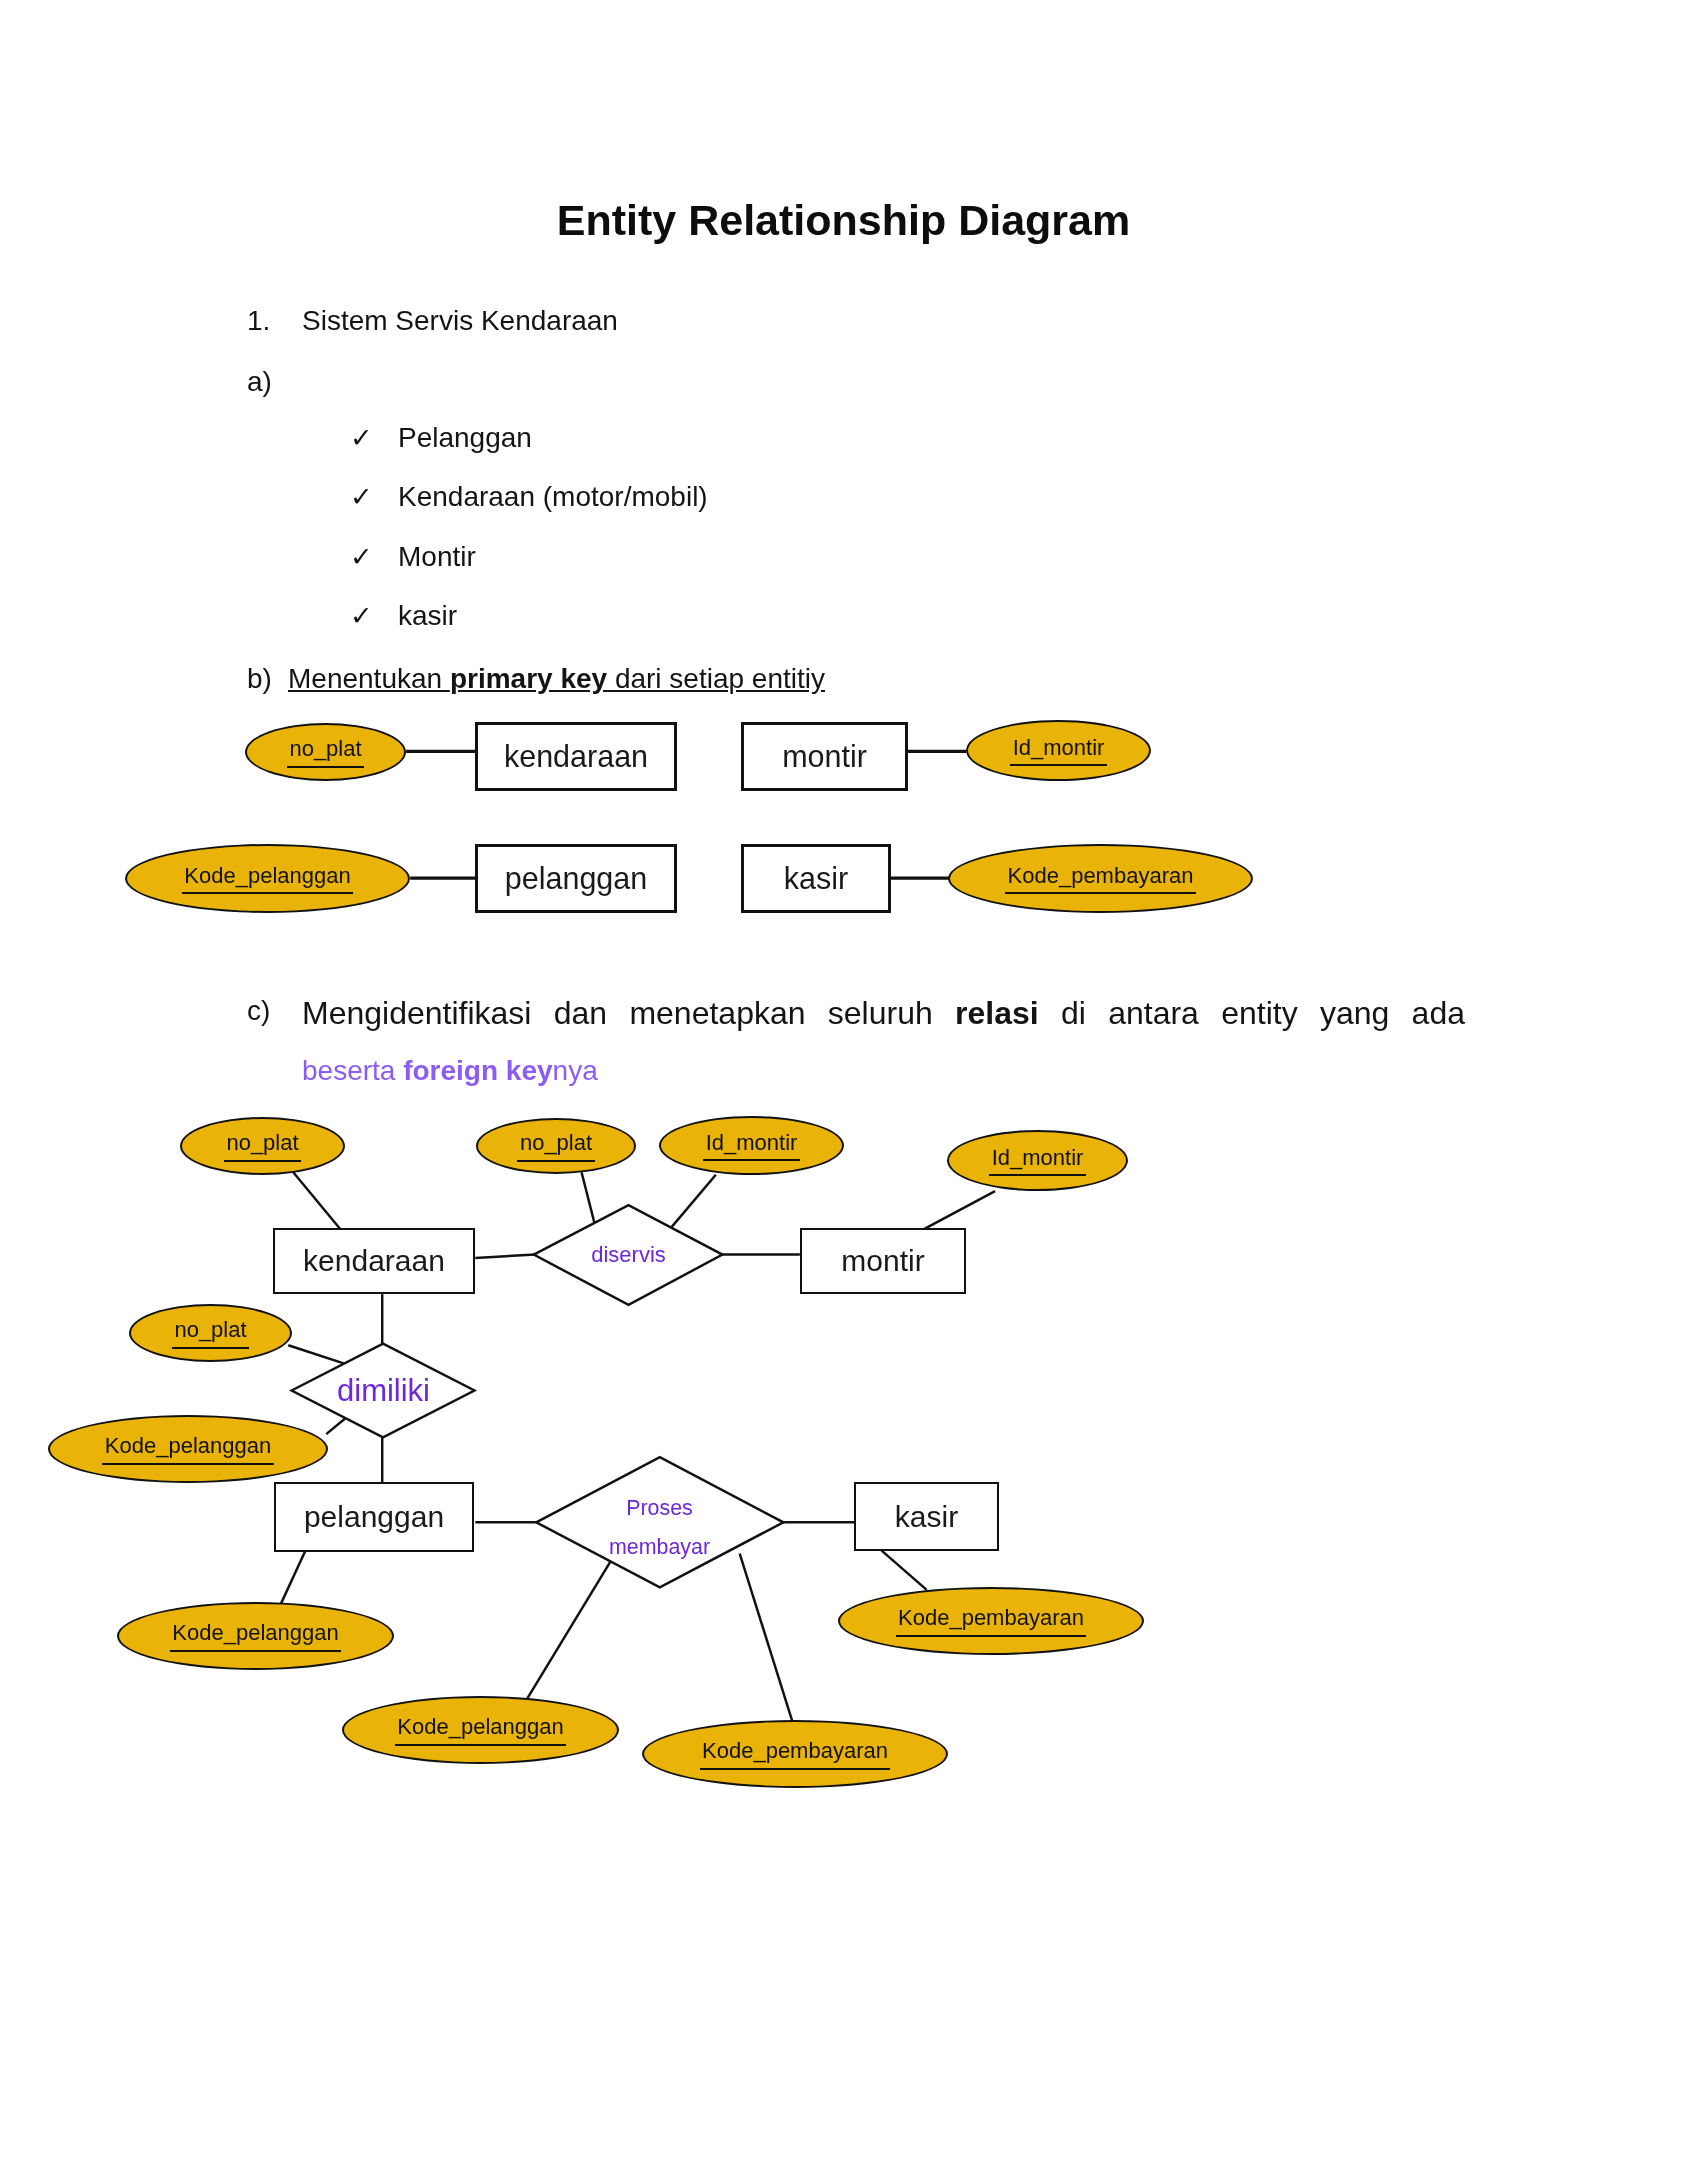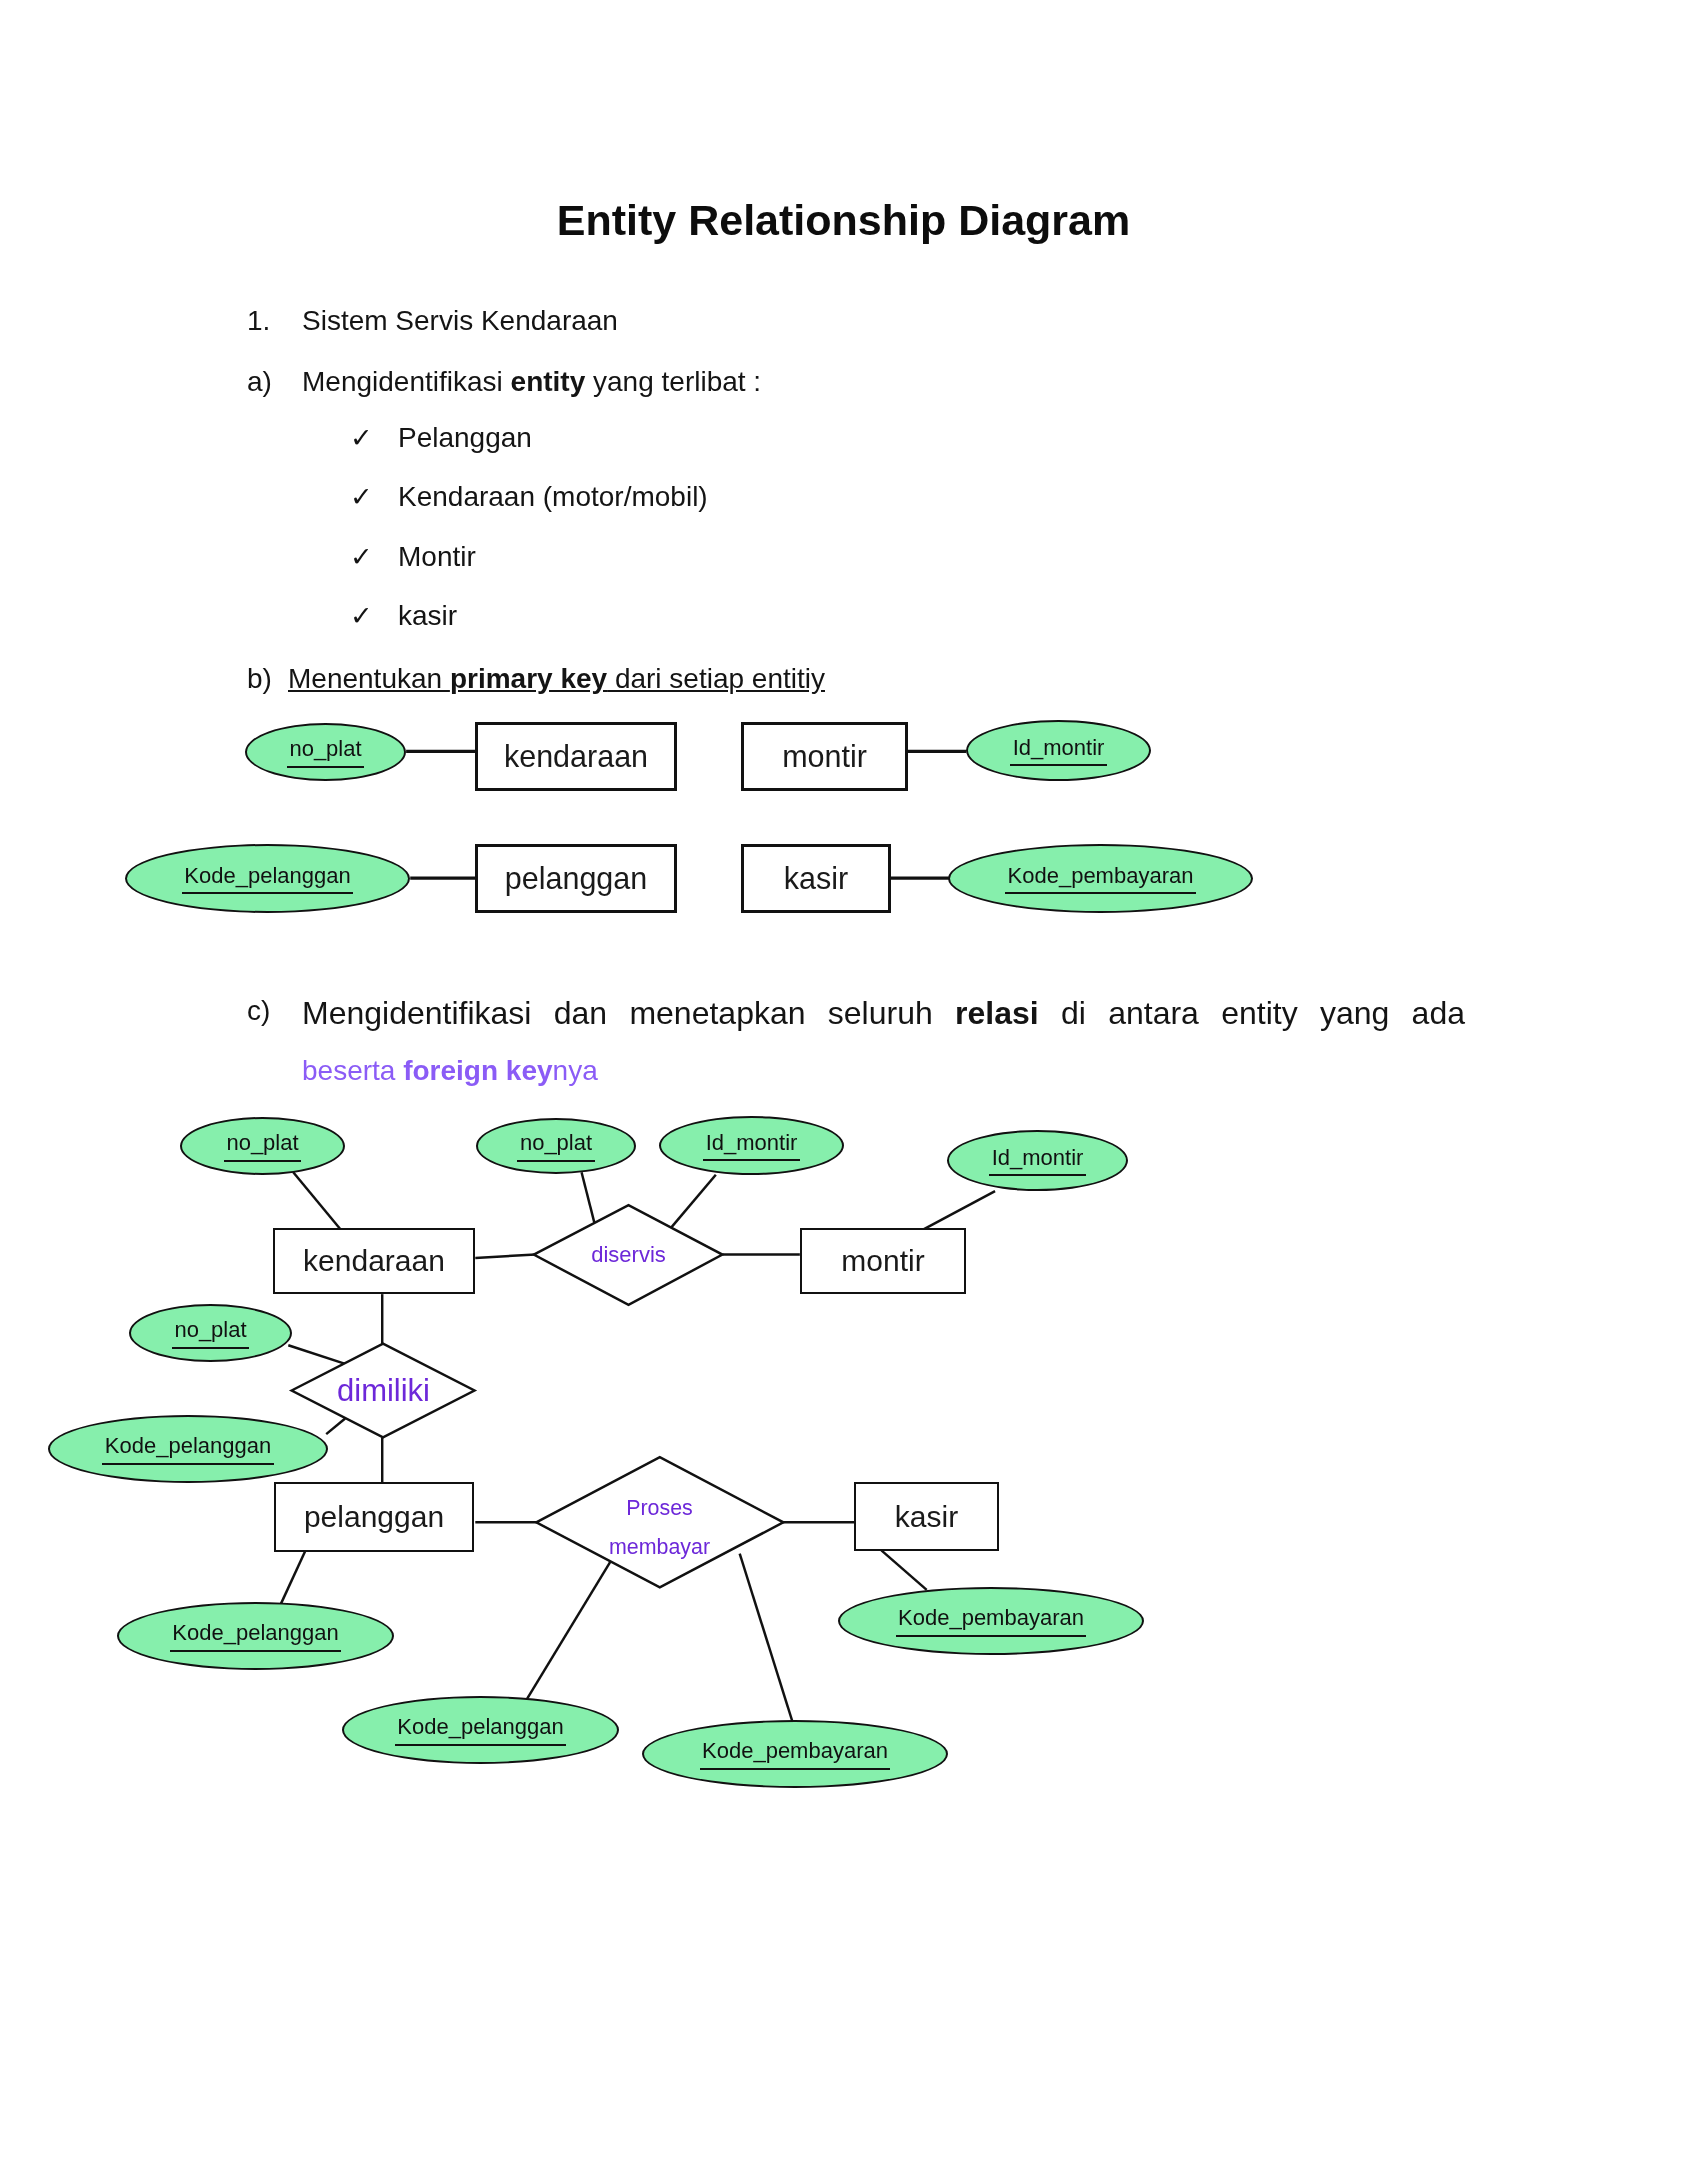--- a/index.html
+++ b/index.html
@@ -25,21 +25,21 @@
   .cpara2{position:absolute;left:302px;font-size:28px;color:#8b5cf6;white-space:nowrap;}
   
   .overlay{position:absolute;left:0;top:0;z-index:1;}
   .entity{
     position:absolute;z-index:2;background:#fff;border:3.3px solid #111;
     display:flex;align-items:center;justify-content:center;
     font-size:30.5px;color:#1a1a1a;box-sizing:border-box;
   }
   .entity.c{border-width:2.5px;font-size:30px;}
   .ellipse{
-    position:absolute;z-index:2;background:#86efac;border:2.5px solid #111;border-radius:50%;
+    position:absolute;z-index:2;background:#eab308;border:2.5px solid #111;border-radius:50%;
     display:flex;align-items:center;justify-content:center;box-sizing:border-box;
   }
   .attr{
     font-size:22px;color:#111;border-bottom:2.5px solid #111;padding:0 2.5px 3.3px;
     white-space:nowrap;
   }
   .dlabel{
     position:absolute;z-index:3;display:flex;align-items:center;justify-content:center;
     text-align:center;font-size:22px;color:#6d28d9;white-space:pre-line;
   }
@@ -81,21 +81,20 @@
       <polygon points="651,1848 801,1769 951,1848 801,1927"></polygon>
     </g>
   </svg>
 
   <div class="title">Entity Relationship Diagram</div>
 
   <div class="t" style="left:247px;top:304px;"><span>1.</span></div>
   <div class="t" style="left:302px;top:304px;">Sistem Servis Kendaraan</div>
 
   <div class="t" style="left:247px;top:365px;">a)</div>
-  <div class="t" style="left:302px;top:365px;"><span>Mengidentifikasi </span><b>entity</b><span> yang terlibat :</span></div>
 
   <div class="t" style="left:350px;top:421px;"><span class="check">✓</span></div>
   <div class="t" style="left:398px;top:421px;">Pelanggan</div>
 
   <div class="t" style="left:350px;top:480px;"><span class="check">✓</span></div>
   <div class="t" style="left:398px;top:480px;">Kendaraan (motor/mobil)</div>
 
   <div class="t" style="left:350px;top:540px;"><span class="check">✓</span></div>
   <div class="t" style="left:398px;top:540px;">Montir</div>
 

